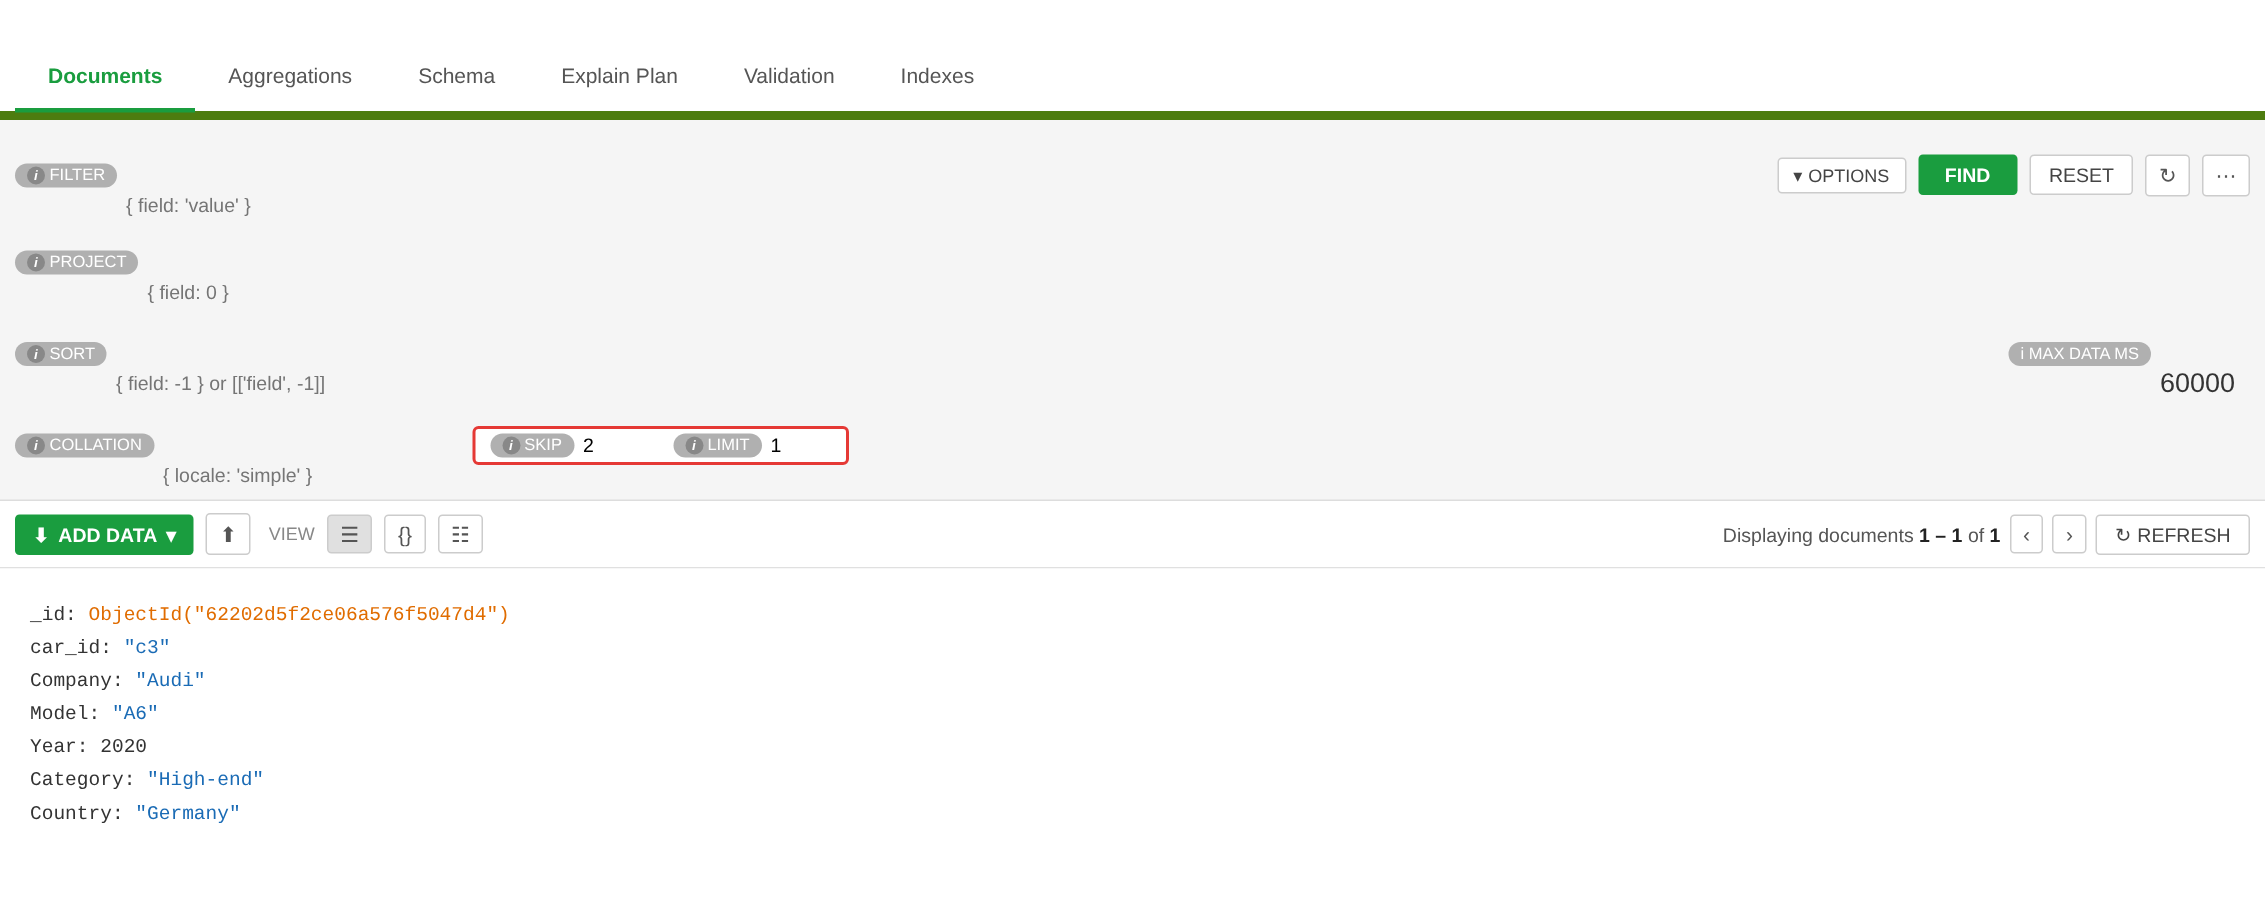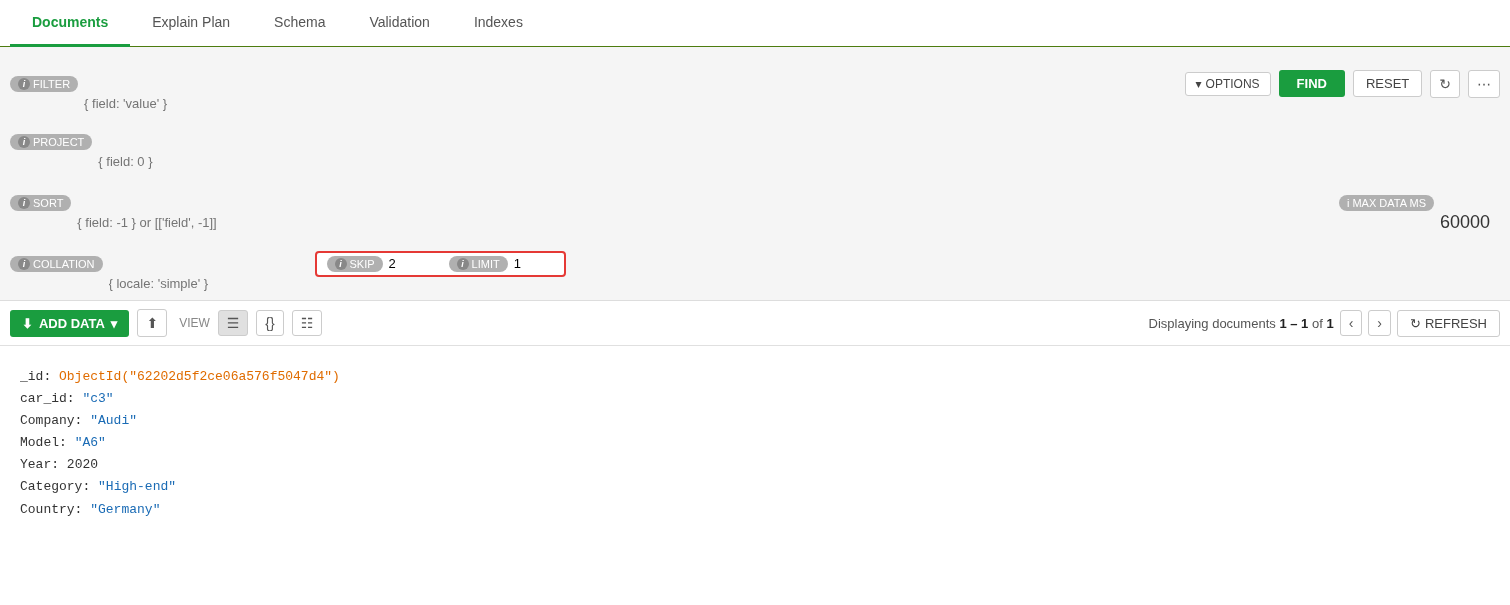--- a/index.html
+++ b/index.html
@@ -7,23 +7,24 @@
       font-family: -apple-system, BlinkMacSystemFont, 'Segoe UI', sans-serif;
       font-size: 13px;
       background: #fff;
       color: #333;
     }
 
     
     .tabs {
       display: flex;
       align-items: flex-end;
-      border-bottom: 1px solid #4d7c0f;
+      border-bottom: 6px solid #4d7c0f;
       padding: 0 10px;
       background: #fff;
+      margin-top: 28px;
     }
     .tab {
       padding: 14px 22px;
       cursor: pointer;
       color: #555;
       font-size: 14px;
       border-bottom: 3px solid transparent;
       margin-bottom: -1px;
     }
     .tab.active {
@@ -256,22 +257,23 @@
       cursor: pointer;
       font-size: 14px;
       color: #555;
     }
   </style>
 </head>
 <body>
 
 <div class="tabs">
   <div class="tab active">Documents</div>
+  <div class="tab">Aggregations</div>
+  <div class="tab">Schema</div>
   <div class="tab">Explain Plan</div>
-  <div class="tab">Schema</div>
   <div class="tab">Validation</div>
   <div class="tab">Indexes</div>
 </div>
 
 <div class="query-bar">
 
   <div class="query-row">
     <span class="query-badge">
       <span class="info-icon">i</span>
       <span>FILTER</span>

